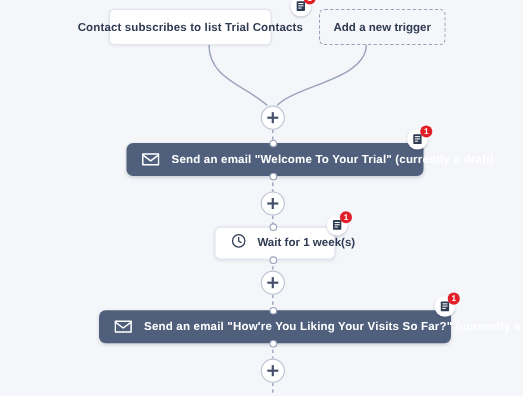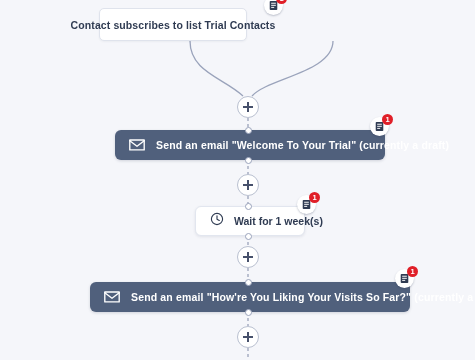--- a/index.html
+++ b/index.html
@@ -208,20 +208,23 @@
   <div class="note-badge" style="left:264px; top:-4px;">
     <svg width="11" height="11" viewBox="0 0 16 16">
       <rect x="2.5" y="1.5" width="11" height="13" rx="1.2" fill="#2f3b52"></rect>
       <rect x="4.6" y="4" width="6.8" height="1.4" fill="#ffffff"></rect>
       <rect x="4.6" y="7" width="6.8" height="1.4" fill="#ffffff"></rect>
       <rect x="4.6" y="10" width="4.4" height="1.4" fill="#ffffff"></rect>
     </svg>
     <span class="count">1</span>
   </div>
 
+  <div class="node trigger-add" style="left:290px; top:8px; width:115px; height:33px;">
+    <span class="label">Add a new trigger</span>
+  </div>
 
   <div class="plus-btn" style="left:237px; top:96px;"></div>
 
   <div class="dot" style="left:244.5px; top:126.5px;"></div>
 
   <div class="node action-bar" style="left:115px; top:130px; width:270px; height:30px;">
     <span class="glyph">
       <svg width="16" height="12" viewBox="0 0 20 15">
         <path d="M1 2.2 L10 9 L19 2.2" fill="none" stroke="#ffffff" stroke-width="1.7" stroke-linejoin="round" stroke-linecap="round"></path>
         <path d="M1 1.2 L19 1.2 L19 13.6 L1 13.6 Z" fill="none" stroke="#ffffff" stroke-width="1.7" stroke-linejoin="round"></path>

